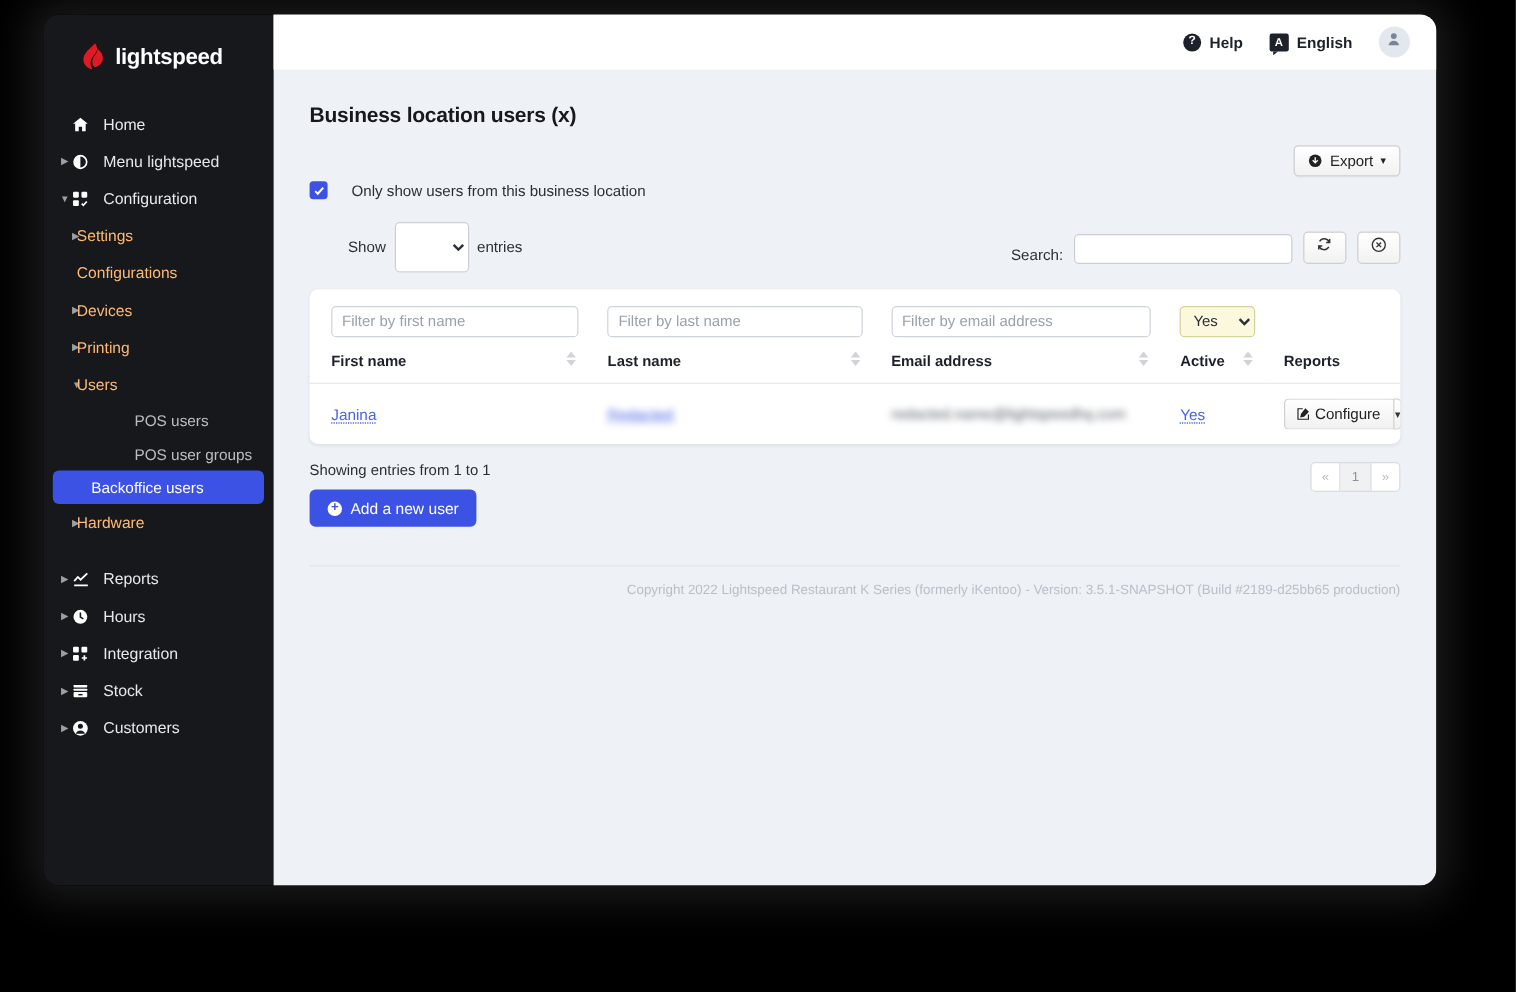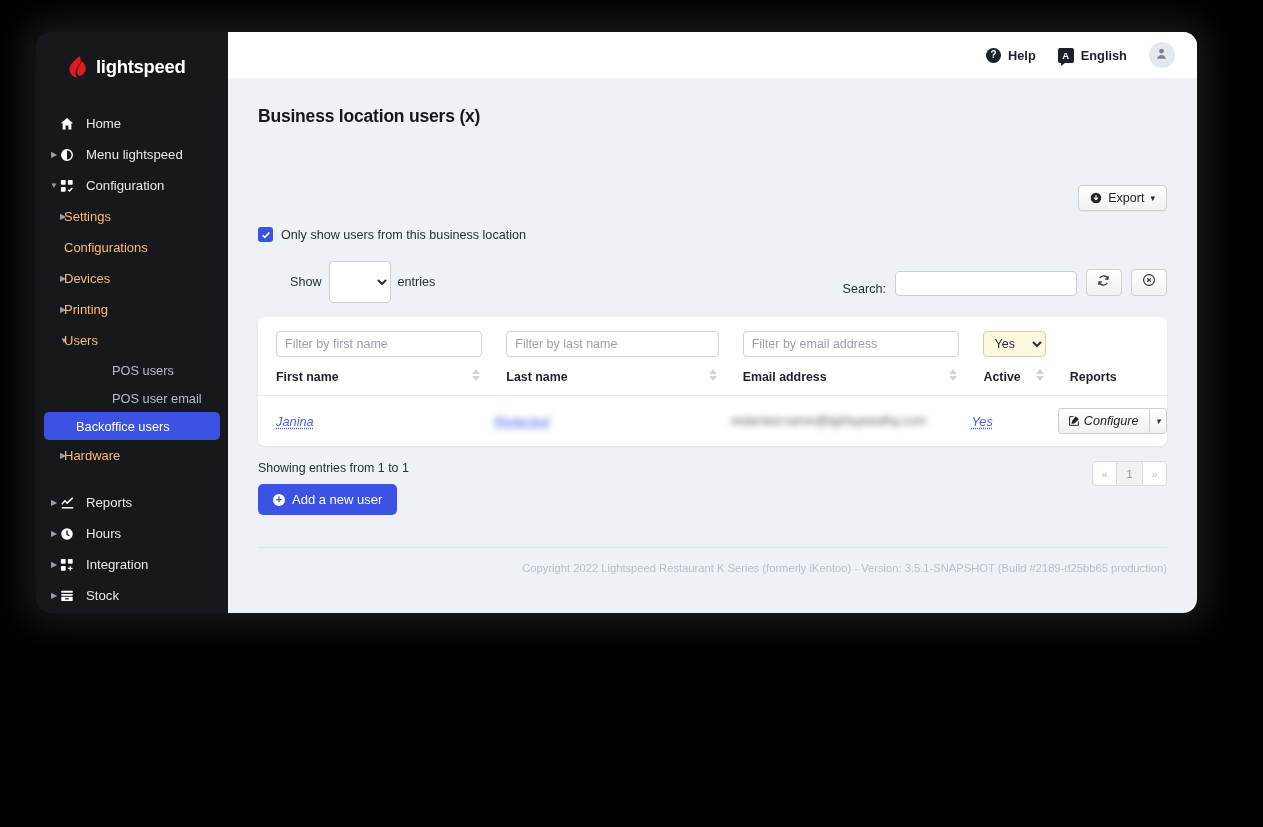--- a/index.html
+++ b/index.html
@@ -8,22 +8,22 @@
     margin: 0; padding: 0;
     width: 1263px; height: 827px;
     background: #000000;
     font-family: "Liberation Sans", sans-serif;
     overflow: hidden;
   }
 
   
   #window-shell {
     position: absolute;
-    left: 36px; top: 32px;
-    width: 1161px; height: 581px;
+    left: 36px; top: 12px;
+    width: 1161px; height: 726px;
     border-radius: 14px;
     overflow: hidden;
     display: flex;
     box-shadow: 0 0 34px 12px rgba(255,255,255,0.10);
   }
 
   
   #sidebar {
     width: 192px;
     background: #16181c;
@@ -169,27 +169,26 @@
   .btn-export {
     background: linear-gradient(#ffffff, #f1f1f1);
     border: 1px solid #cfcfcf;
     border-radius: 4px;
     font-size: 12.5px;
     color: #222;
     padding: 5px 11px;
     display: flex; align-items: center; gap: 6px;
     cursor: pointer;
     box-shadow: 0 1px 0 rgba(0,0,0,0.04);
-    margin-top: 44px;
   }
   .dl-icon { width: 12px; height: 12px; display:block; }
 
   .checkbox-row {
-    display: flex; align-items: center; gap: 8px;
-    margin-top: 16px;
+    display: flex; align-items: center; gap: 20px;
+    margin-top: 4px;
   }
   .chk {
     width: 15px; height: 15px;
     border-radius: 3px;
     background: #3b52e4;
     display: flex; align-items: center; justify-content: center;
     cursor: pointer;
     flex: 0 0 15px;
   }
   .chk svg { display:block; }
@@ -300,26 +299,25 @@
   }
   .sorter .up, .sorter .down {
     width: 0; height: 0;
     border-left: 4px solid transparent;
     border-right: 4px solid transparent;
   }
   .sorter .up { border-bottom: 5px solid #737a84; }
   .sorter .down { border-top: 5px solid #737a84; }
 
   td.body-cell {
-    padding: 12px 0;
+    padding: 12px 12px;
     font-size: 12.6px;
     color: #2a2f36;
     vertical-align: middle;
     height: 44px;
-    font-style: italic;
   }
   td.body-cell:first-child { padding-left: 18px; }
   .cell-link {
     color: #4a63e7;
     text-decoration: underline;
     text-decoration-style: dotted;
     text-underline-offset: 2px;
     font-size: 12.8px;
     cursor: pointer;
   }
@@ -494,21 +492,21 @@
       <div class="nav-item nav-level2">
         <span class="caret" style="padding-left:24px;">▼</span>
         <span class="nav-label" style="padding-left:4px;">Users</span>
       </div>
 
       <div class="nav-item nav-level3">
         <span class="nav-label">POS users</span>
       </div>
 
       <div class="nav-item nav-level3">
-        <span class="nav-label">POS user email</span>
+        <span class="nav-label">POS user groups</span>
       </div>
 
       <div class="nav-item nav-level3 active">
         <span class="nav-label" style="padding-left:32px;">Backoffice users</span>
       </div>
 
       <div class="nav-item nav-level2">
         <span class="caret" style="padding-left:24px;">▶</span>
         <span class="nav-label" style="padding-left:4px;">Hardware</span>
       </div>

